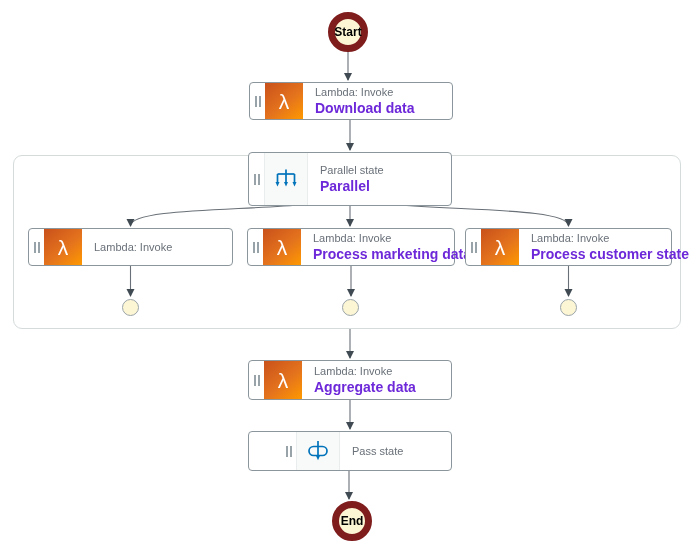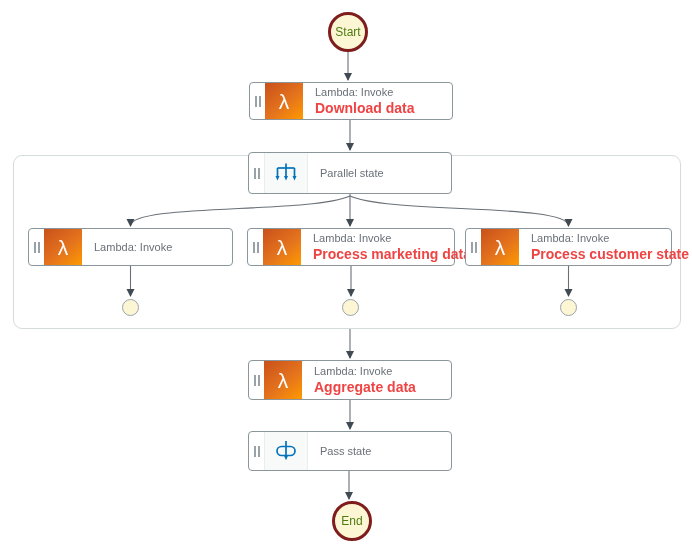--- a/index.html
+++ b/index.html
@@ -18,27 +18,27 @@
         border:1px solid #8b969c;border-radius:4px;box-sizing:border-box;z-index:2;}
   .grip{width:15px;display:flex;align-items:center;justify-content:center;gap:2px;flex:none;}
   .grip i{width:2px;height:11px;background:#98a3a9;display:block;}
   .tile{width:38px;flex:none;display:flex;align-items:center;justify-content:center;
         background:linear-gradient(140deg,#c8511b 0%,#e4731d 55%,#ff9900 100%);
         color:#fff;font-size:21px;line-height:1;}
   .iconbox{width:42px;flex:none;display:flex;align-items:center;justify-content:center;
            background:#f8f9f9;border-left:1px solid #eaeded;border-right:1px solid #eaeded;}
   .txt{flex:1;display:flex;flex-direction:column;justify-content:center;padding-left:12px;gap:1px;min-width:0;}
   .type{font-size:11px;line-height:13px;color:#697078;white-space:nowrap;}
-  .title{font-size:14px;line-height:17px;font-weight:bold;color:#ef4444;white-space:nowrap;}
+  .title{font-size:14px;line-height:17px;font-weight:bold;color:#6d28d9;white-space:nowrap;}
 
   
   .terminal{position:absolute;width:40px;height:40px;border-radius:50%;
-            background:#fcf6d5;border:3px solid #7f1d1d;box-sizing:border-box;
+            background:#fcf6d5;border:7px solid #7f1d1d;box-sizing:border-box;
             display:flex;align-items:center;justify-content:center;
-            font-size:12px;font-weight:normal;color:#4d7c0f;z-index:2;}
+            font-size:12px;font-weight:bold;color:#000000;z-index:2;}
   
   .dot{position:absolute;width:17px;height:17px;border-radius:50%;
        background:#fcf6d5;border:1px solid #9aa4a9;box-sizing:border-box;z-index:2;}
 
   .blue-icon{display:block;}
 </style>
 </head>
 <body>
 
 <div class="canvas">
@@ -75,21 +75,21 @@
       </div>
     <div class="tile">
         <span>λ</span>
       </div>
     <div class="txt">
       <div class="type">Lambda: Invoke</div>
       <div class="title">Download data</div>
     </div>
   </div>
 
-  <div class="node" style="left:248px;top:152px;width:204px;height:42px;">
+  <div class="node" style="left:248px;top:152px;width:204px;height:54px;">
     <div class="grip">
         <i></i>
         <i></i>
       </div>
     <div class="iconbox">
       <svg class="blue-icon" width="26" height="26" viewBox="0 0 26 26">
         <g stroke="#0073bb" stroke-width="1.7" fill="none">
           <path d="M13 3.5 V8"></path>
           <path d="M4.5 8 H21.5"></path>
           <path d="M4.5 8 V16.5"></path>
@@ -98,20 +98,21 @@
         </g>
         <g fill="#0073bb">
           <path d="M2.5 16 L6.5 16 L4.5 20.5 z"></path>
           <path d="M11 16 L15 16 L13 20.5 z"></path>
           <path d="M19.5 16 L23.5 16 L21.5 20.5 z"></path>
         </g>
       </svg>
     </div>
     <div class="txt">
       <div class="type">Parallel state</div>
+      <div class="title">Parallel</div>
     </div>
   </div>
 
   <div class="node" style="left:28px;top:228px;width:205px;height:38px;">
     <div class="grip">
         <i></i>
         <i></i>
       </div>
     <div class="tile">
         <span>λ</span>
@@ -160,21 +161,21 @@
       </div>
     <div class="tile">
         <span>λ</span>
       </div>
     <div class="txt">
       <div class="type">Lambda: Invoke</div>
       <div class="title">Aggregate data</div>
     </div>
   </div>
 
-  <div class="node" style="left:248px;top:431px;width:204px;height:40px;">
+  <div class="node" style="left:248px;top:431px;width:204px;height:40px;padding-left:32px;">
     <div class="grip">
         <i></i>
         <i></i>
       </div>
     <div class="iconbox">
       <svg class="blue-icon" width="26" height="26" viewBox="0 0 26 26">
         <g stroke="#0073bb" stroke-width="1.7" fill="none">
           <path d="M13 3 V18"></path>
           <rect x="4" y="8.5" width="18" height="9" rx="4.5"></rect>
         </g>

